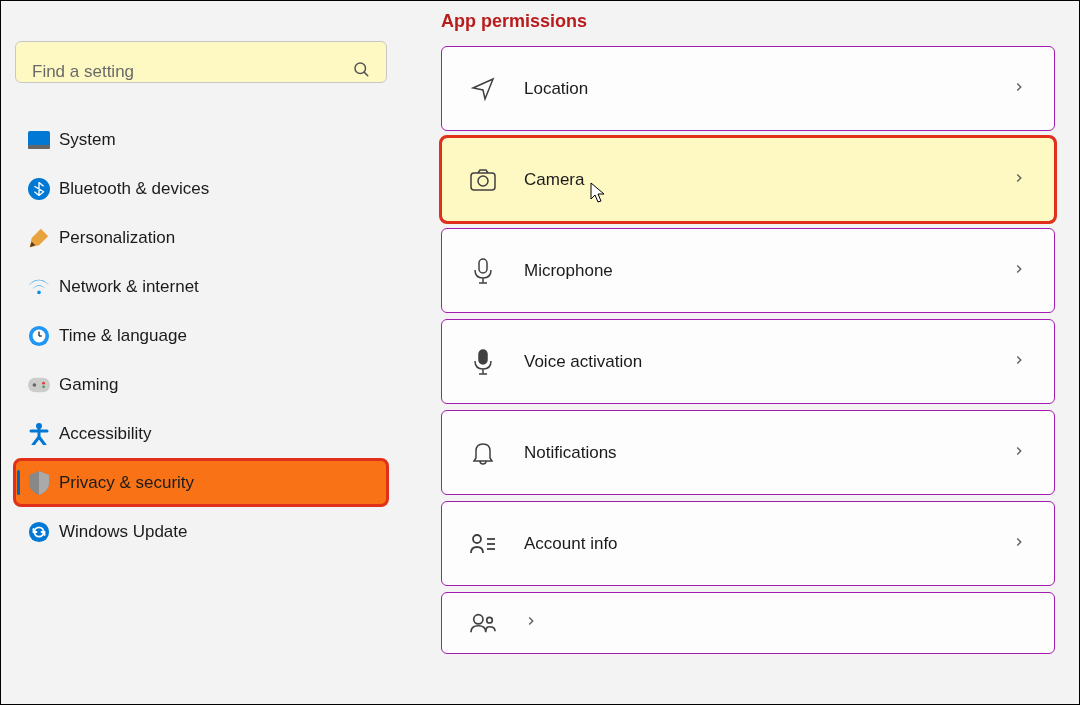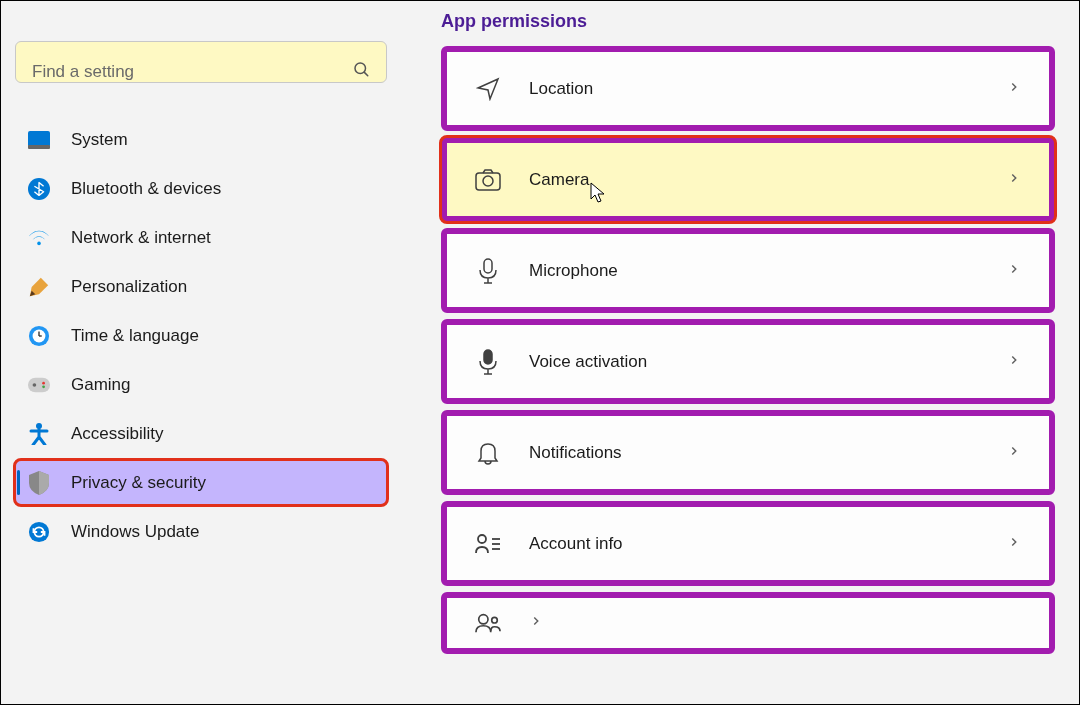--- a/index.html
+++ b/index.html
@@ -61,25 +61,25 @@
     }
     .nav-item {
       display: flex;
       align-items: center;
       height: 45px;
       border-radius: 6px;
       padding: 0 12px;
       cursor: pointer;
       font-size: 17px;
       color: #1b1b1b;
-      gap: 20px;
+      gap: 8px;
       position: relative;
     }
     .nav-item.active {
-      background: #c4b5fd;
+      background: #f97316;
     }
     .nav-item.active::before {
       content: "";
       position: absolute;
       left: 2px;
       top: 10px;
       bottom: 10px;
       width: 3px;
       background: #0067c0;
       border-radius: 2px;
@@ -96,31 +96,31 @@
       justify-content: center;
     }
     .main {
       flex: 1;
       padding: 10px 24px 14px 40px;
       overflow: hidden;
     }
     .main-heading {
       font-size: 18px;
       font-weight: 600;
-      color: #4c1d95;
+      color: #b91c1c;
       margin-bottom: 14px;
     }
     .perm-list {
       display: flex;
       flex-direction: column;
       gap: 6px;
     }
     .perm-item {
       background: #fdfdfd;
-      border: 6px solid #a21caf;
+      border: 1px solid #a21caf;
       border-radius: 6px;
       height: 85px;
       display: flex;
       align-items: center;
       padding: 0 28px;
       cursor: pointer;
       gap: 28px;
       position: relative;
     }
     .perm-item.highlighted {
@@ -188,37 +188,37 @@
           <svg width="22" height="22" viewBox="0 0 24 24">
               <circle cx="12" cy="12" r="12" fill="#0078d4"></circle>
               <path d="M12 5v14l5-4-10-6m10 0l-5-4v14l-5-4" fill="none" stroke="white" stroke-width="1.5" stroke-linejoin="round"></path>
             </svg>
         </span>
         <span>Bluetooth &amp; devices</span>
       </div>
 
       <div class="nav-item">
         <span class="nav-icon">
+          <svg width="22" height="22" viewBox="0 0 24 24">
+              <path d="M2 22 L4 12 L14 2 L22 10 L12 20 L2 22 Z" fill="#e8a33d"></path>
+              <path d="M2 22 L4 16 L8 20 Z" fill="#5b3a1c"></path>
+            </svg>
+        </span>
+        <span>Personalization</span>
+      </div>
+
+      <div class="nav-item">
+        <span class="nav-icon">
           <svg width="22" height="18" viewBox="0 0 24 20">
               <path d="M12 2 C5 2 1 8 1 8 Q12 -3 23 8 C23 8 19 2 12 2 Z" fill="#0091ea"></path>
               <path d="M12 8 C8 8 5 12 5 12 Q12 5 19 12 C19 12 16 8 12 8 Z" fill="#0091ea"></path>
               <circle cx="12" cy="16" r="2" fill="#0091ea"></circle>
             </svg>
         </span>
         <span>Network &amp; internet</span>
-      </div>
-
-      <div class="nav-item">
-        <span class="nav-icon">
-          <svg width="22" height="22" viewBox="0 0 24 24">
-              <path d="M2 22 L4 12 L14 2 L22 10 L12 20 L2 22 Z" fill="#e8a33d"></path>
-              <path d="M2 22 L4 16 L8 20 Z" fill="#5b3a1c"></path>
-            </svg>
-        </span>
-        <span>Personalization</span>
       </div>
 
 
 
       <div class="nav-item">
         <span class="nav-icon">
           <svg width="22" height="22" viewBox="0 0 24 24">
               <circle cx="12" cy="12" r="11" fill="#2196f3"></circle>
               <circle cx="12" cy="12" r="7" fill="white"></circle>
               <line x1="12" y1="12" x2="12" y2="7" stroke="#333" stroke-width="1.5"></line>

